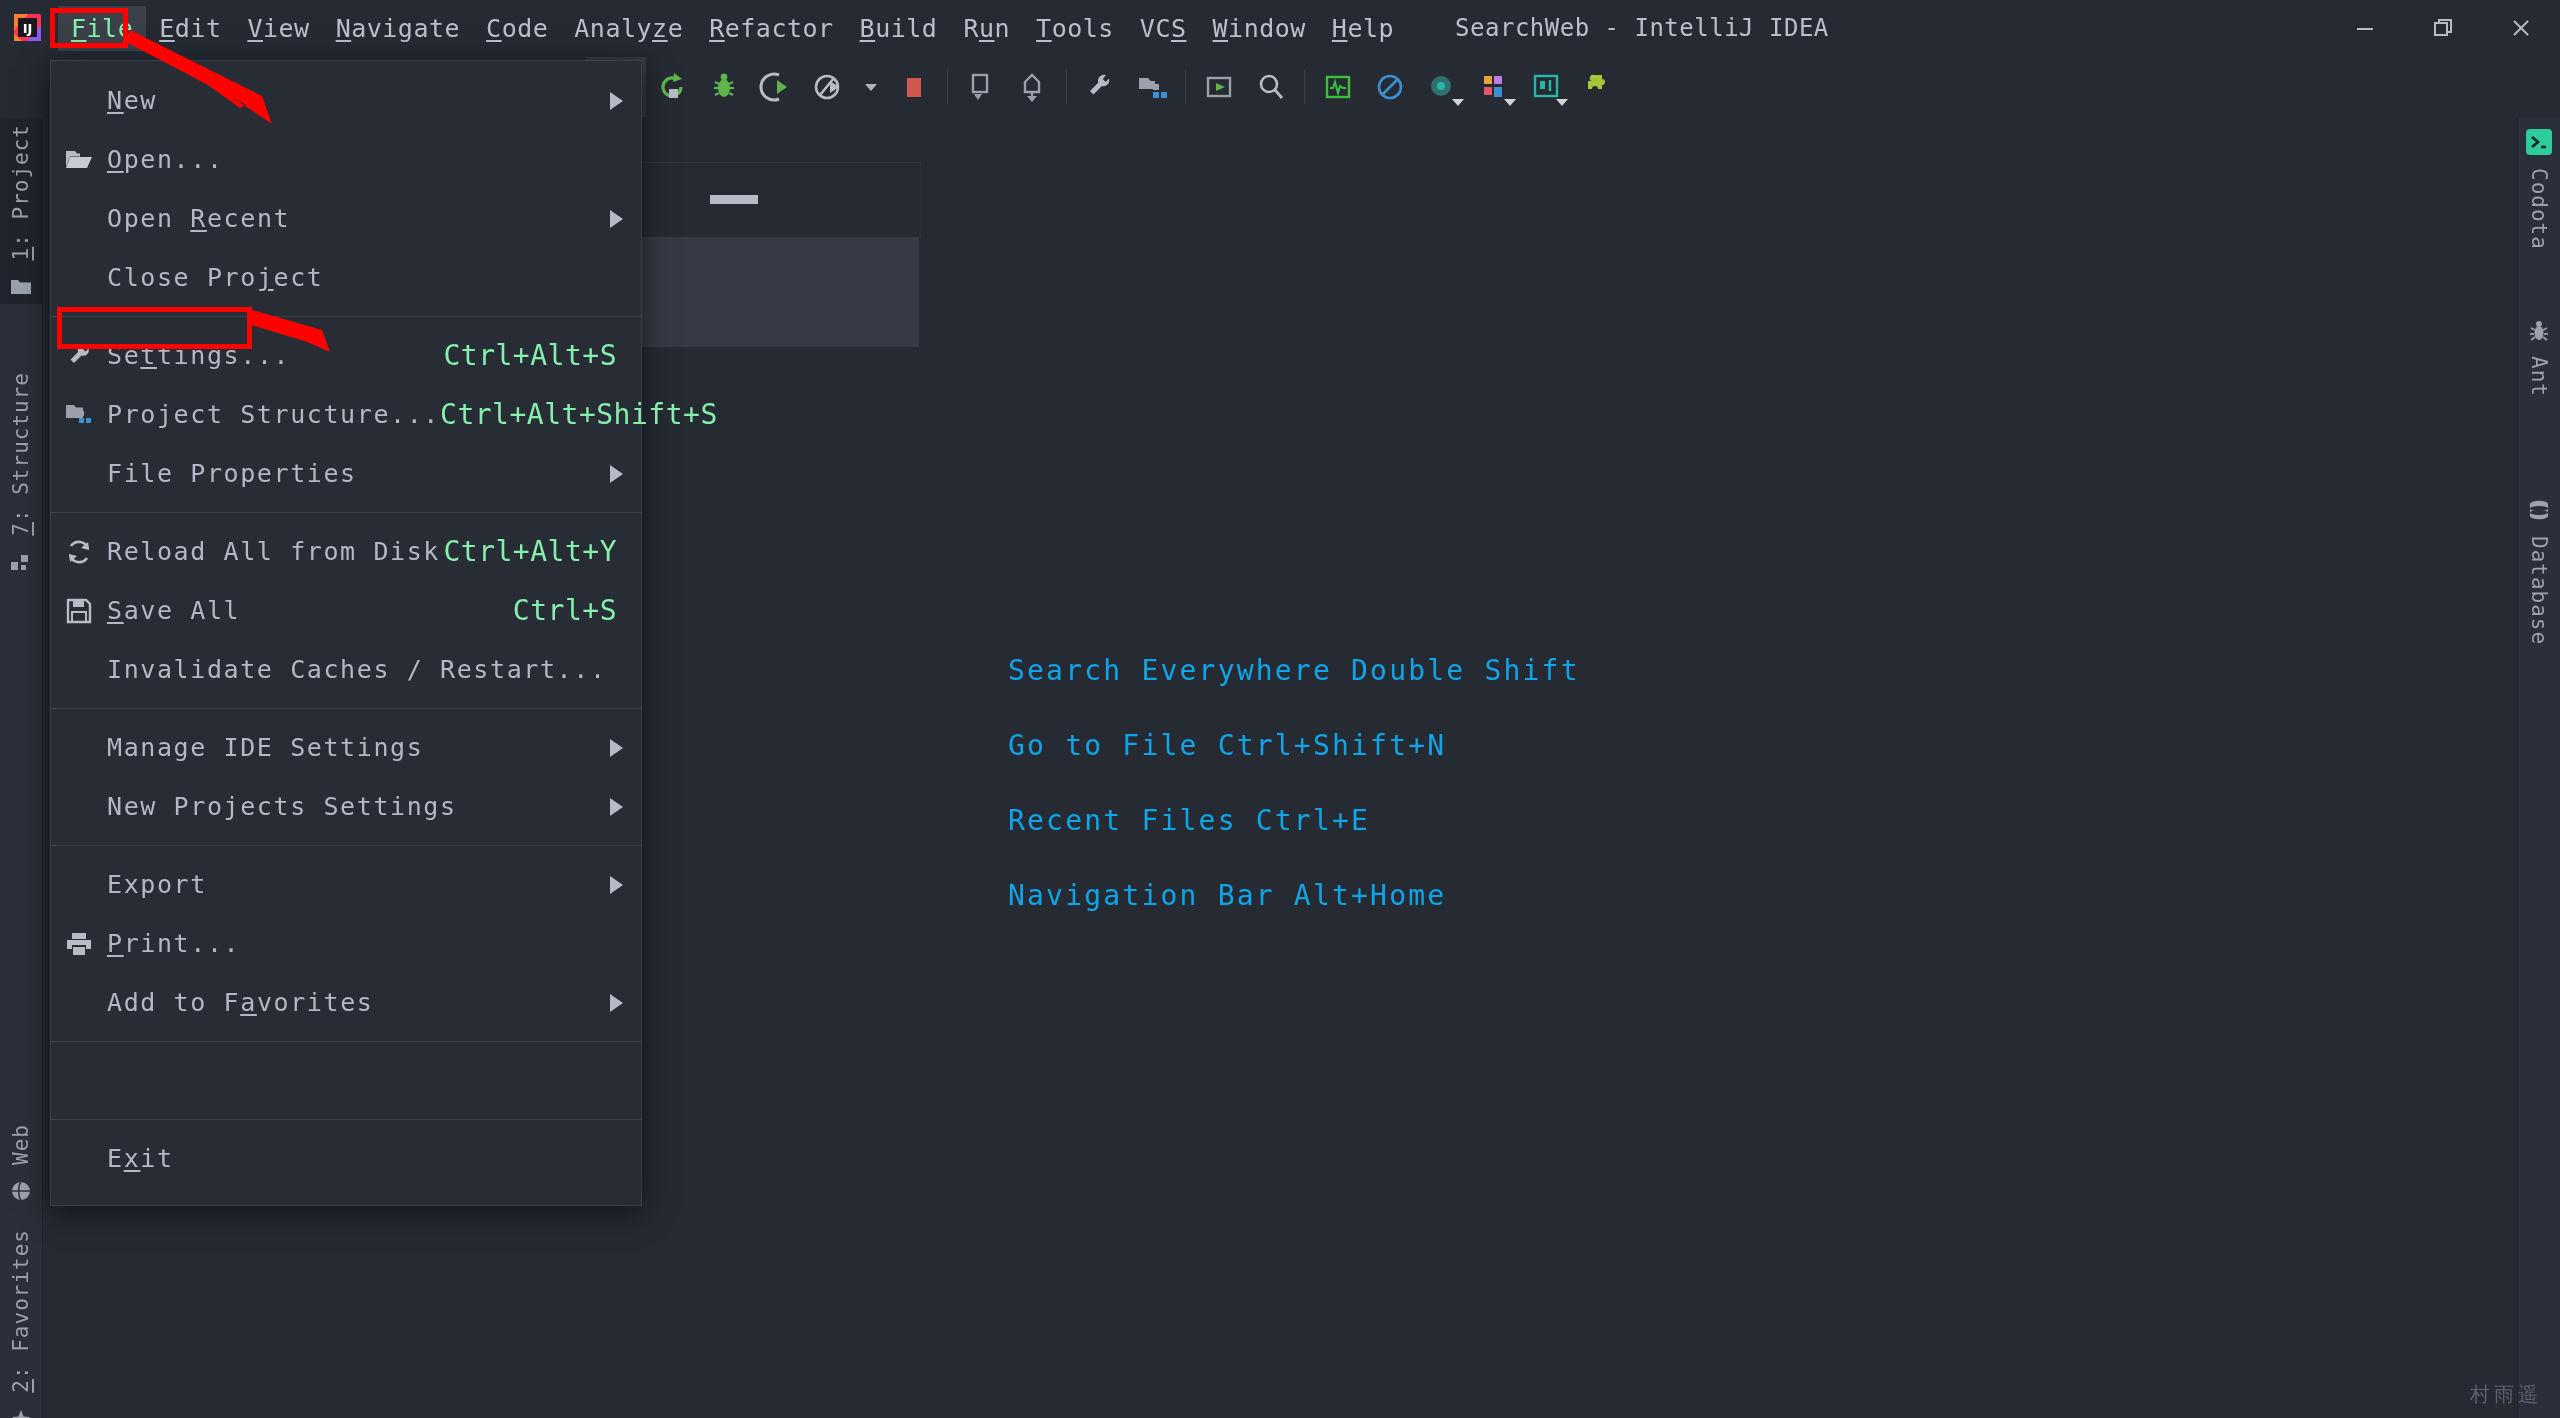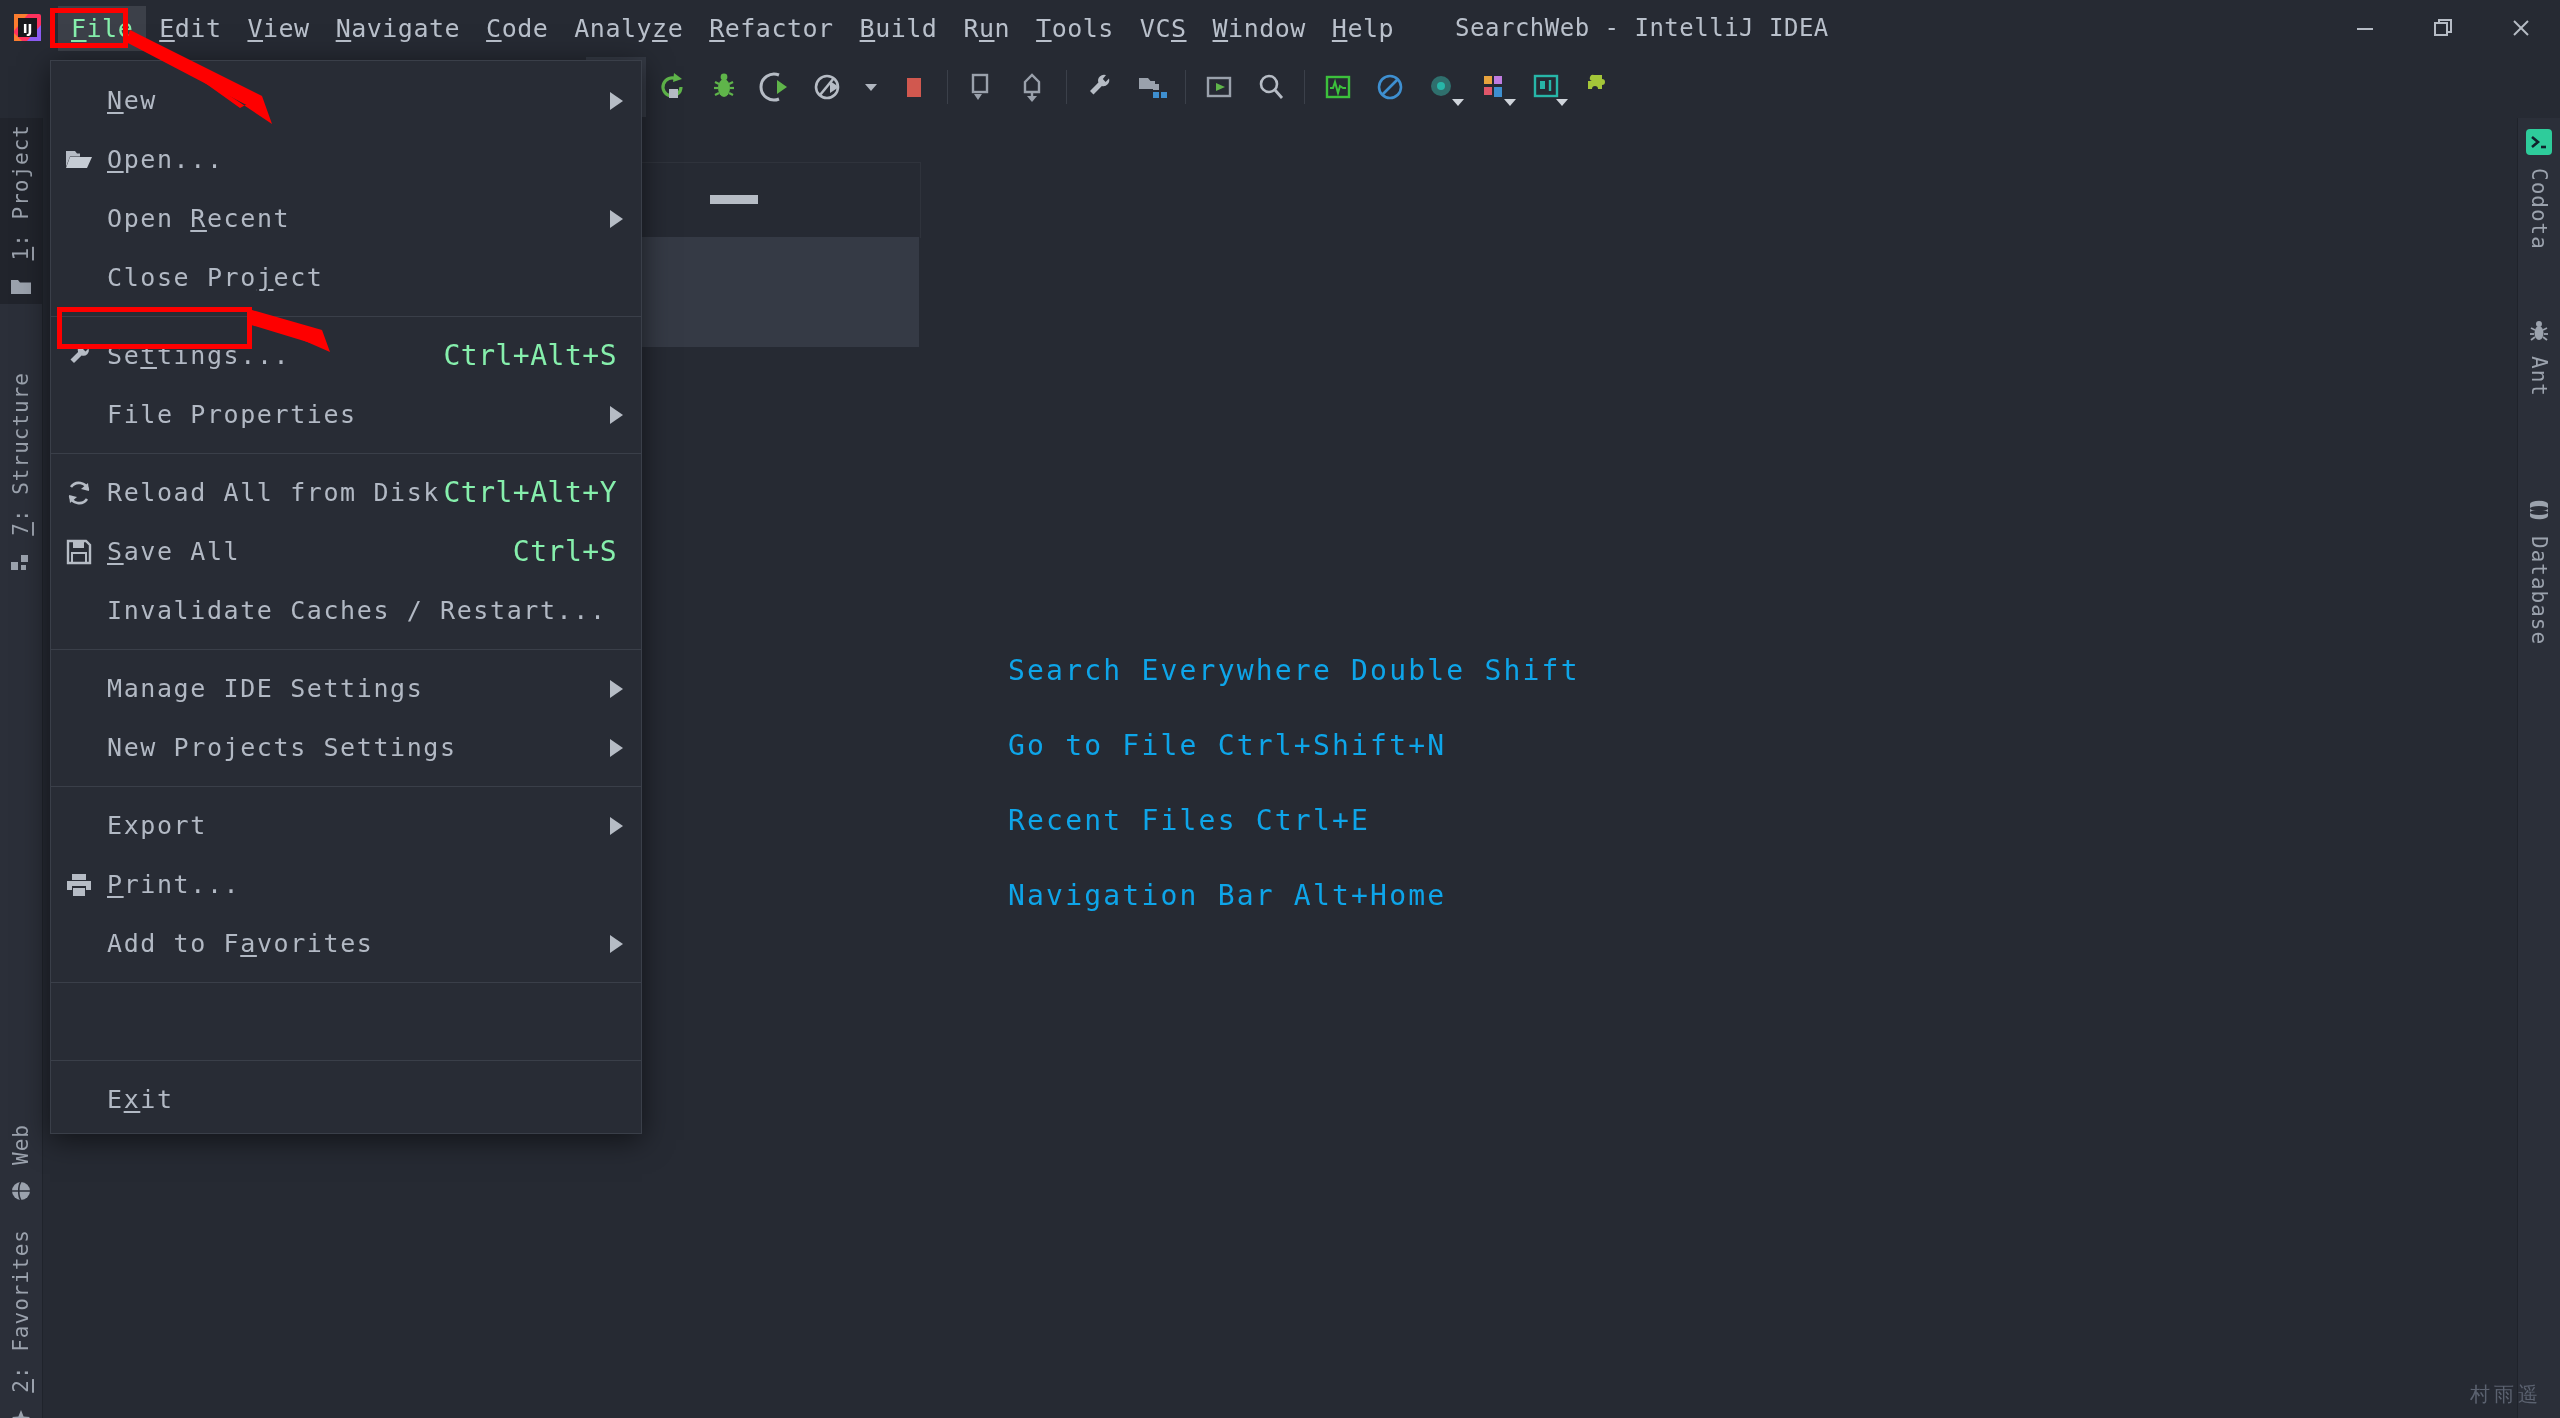--- a/index.html
+++ b/index.html
@@ -92,21 +92,21 @@
   }
   .hint-row{
     font-size:28px;color:#0ea5e9;letter-spacing:2.2px;margin-bottom:42px;white-space:nowrap;
   }
 
   
   .file-menu{
     position:absolute;left:50px;top:60px;width:590px;
     background:#282c35;border:1px solid #3a3f49;
     box-shadow:0 6px 28px rgba(0,0,0,.55);
-    padding:10px 0 4px 0;
+    padding:10px 0 17px 0;
   }
   .mi{
     position:relative;height:59px;display:flex;align-items:center;
     padding:0 18px 0 0;cursor:default;
   }
   .mi .ic{width:56px;min-width:56px;display:flex;align-items:center;justify-content:center;}
   .mi .lbl{font-size:25px;color:#b2b9c4;letter-spacing:1.6px;white-space:nowrap;}
   .mi .lbl u{text-decoration:underline;text-underline-offset:3px;}
   .mi .sc{margin-left:auto;font-size:28px;color:#86efac;letter-spacing:.5px;white-space:nowrap;padding-right:6px;}
   .mi .arw{margin-left:auto;width:0;height:0;
@@ -478,20 +478,32 @@
     <div class="mi">
       <div class="ic">
         <svg width="28" height="28" viewBox="0 0 28 28">
           <path d="M20 3a5.4 5.4 0 0 0-6.9 6.9L5.5 17.5 9 21l7.6-7.6A5.4 5.4 0 0 0 23.5 6.5l-3 3-2.5-2.5z" fill="#b6bcc5"></path>
         </svg>
       </div>
       <div class="lbl">Se<u>t</u>tings...</div>
       <div class="sc">Ctrl+Alt+S</div>
     </div>
 
+    <div class="mi">
+      <div class="ic">
+        <svg width="28" height="26" viewBox="0 0 28 26">
+          <path d="M1 3h8l2 2.5h7V16H1z" fill="#9aa1ac"></path>
+          <rect x="14" y="9" width="5" height="5" fill="#9aa1ac"></rect>
+          <rect x="14" y="16" width="5" height="5" fill="#3e8fd0"></rect>
+          <rect x="21" y="16" width="5" height="5" fill="#3e8fd0"></rect>
+        </svg>
+      </div>
+      <div class="lbl">Project Structure...</div>
+      <div class="sc">Ctrl+Alt+Shift+S</div>
+    </div>
 
     <div class="mi">
       <div class="ic"></div>
       <div class="lbl">File Properties</div>
       <div class="arw"></div>
     </div>
 
     <div class="msep"></div>
 
     <div class="mi">

